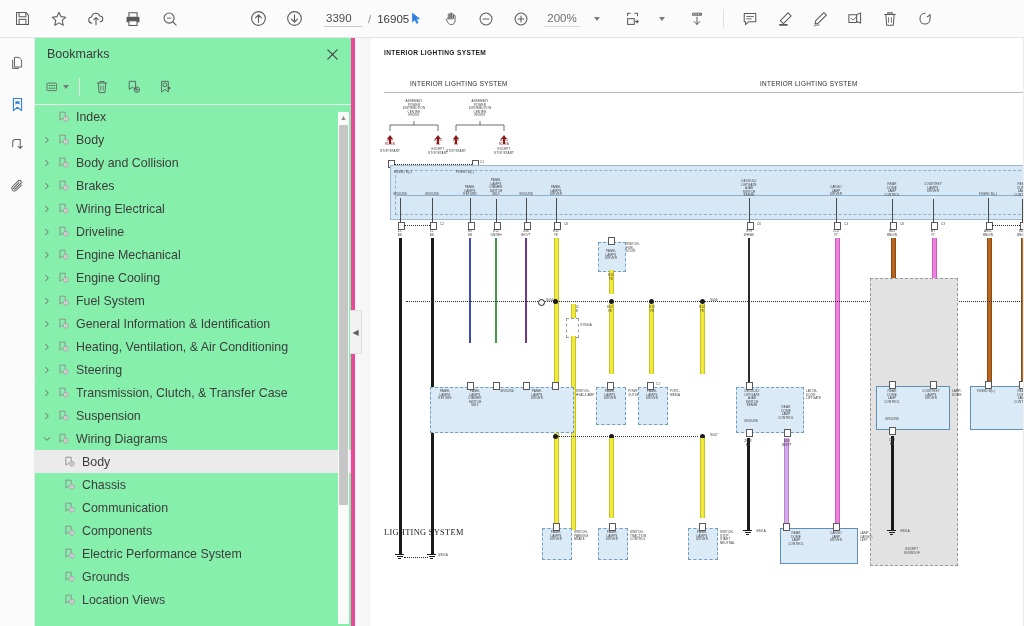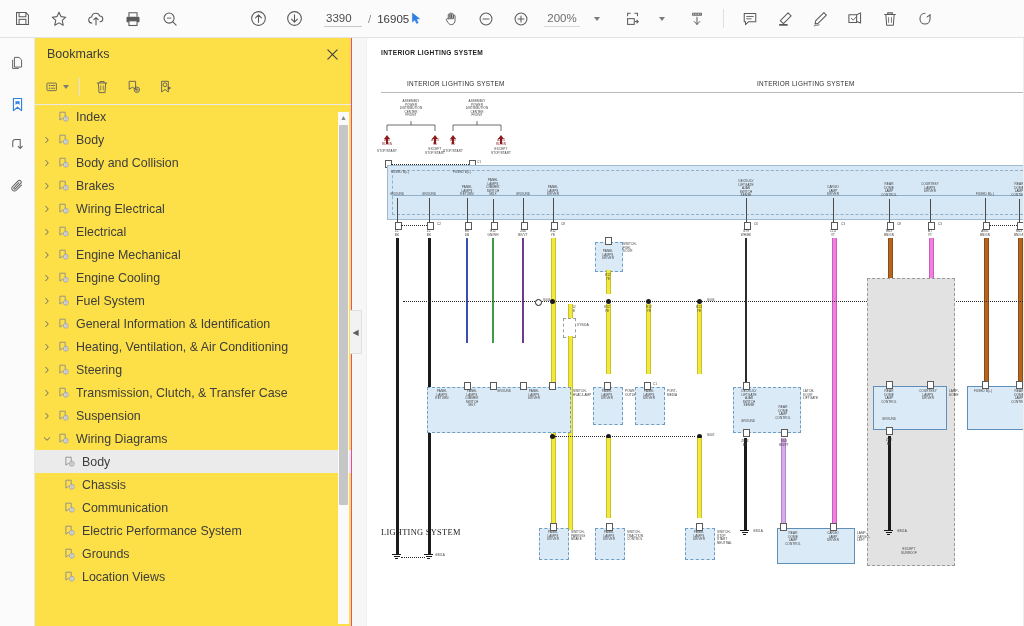--- a/index.html
+++ b/index.html
@@ -44,21 +44,21 @@
   
   .rail{
     width:34px;min-width:34px;background:#fbfbfb;border-right:1px solid #e8e8e8;
     display:flex;flex-direction:column;align-items:center;padding-top:13px;gap:17px;
   }
   .rail-btn{width:24px;height:24px;display:flex;align-items:center;justify-content:center;color:#5f5f5f;position:relative;}
   .rail-btn.active{color:#2f7fe0;}
 
   
   .panel{
-    width:316px;min-width:316px;background:#fde047;border-right:1px solid #ec4899;
+    width:316px;min-width:316px;background:#86efac;border-right:4px solid #ec4899;
     display:flex;flex-direction:column;position:relative;
   }
   .panel-head{
     height:32px;min-height:32px;display:flex;align-items:center;
     padding:0 10px 0 12px;justify-content:space-between;
   }
   .panel-title{font-size:12.5px;color:#3b3b3b;}
   .panel-close{width:18px;height:18px;display:flex;align-items:center;justify-content:center;color:#4a4a4a;}
   .panel-tools{
     height:34px;min-height:34px;display:flex;align-items:center;padding-left:10px;gap:8px;
@@ -451,21 +451,21 @@
                   <path d="M3.4 1.6L6.6 5 3.4 8.4"></path>
                 </svg>
               </span>
               <span class="bm-ico">
                 <svg width="12" height="12" viewBox="0 0 14 14" fill="none" stroke="#8c8c8c" stroke-width="1.05">
                   <path d="M2.2 1.4h6.2v9.2L5.3 8.6 2.2 10.6z" stroke-linejoin="round"></path>
                   <circle cx="9.1" cy="9" r="2.9" fill="#e9e9e9" stroke="#9a9a9a" stroke-width=".85"></circle>
                   <path d="M6.3 9h5.6M9.1 6.2v5.6M7.3 6.9c.9.9 2.7.9 3.6 0M7.3 11.1c.9-.9 2.7-.9 3.6 0" stroke="#a5a5a5" stroke-width=".5"></path>
                 </svg>
               </span>
-              <span class="node-label">Electrical</span>
+              <span class="node-label">Driveline</span>
             </div>
             <div class="node lvl1">
               <span class="twisty">
                 <svg width="8" height="8" viewBox="0 0 10 10" fill="none" stroke="#6b6b6b" stroke-width="1.25" stroke-linecap="round" stroke-linejoin="round">
                   <path d="M3.4 1.6L6.6 5 3.4 8.4"></path>
                 </svg>
               </span>
               <span class="bm-ico">
                 <svg width="12" height="12" viewBox="0 0 14 14" fill="none" stroke="#8c8c8c" stroke-width="1.05">
                   <path d="M2.2 1.4h6.2v9.2L5.3 8.6 2.2 10.6z" stroke-linejoin="round"></path>
@@ -620,20 +620,31 @@
             <div class="node lvl2">
               <span class="twisty" style="width: 0px; min-width: 0px;"></span>
               <span class="bm-ico">
                 <svg width="12" height="12" viewBox="0 0 14 14" fill="none" stroke="#8c8c8c" stroke-width="1.05">
                   <path d="M2.2 1.4h6.2v9.2L5.3 8.6 2.2 10.6z" stroke-linejoin="round"></path>
                   <circle cx="9.1" cy="9" r="2.9" fill="#e9e9e9" stroke="#9a9a9a" stroke-width=".85"></circle>
                   <path d="M6.3 9h5.6M9.1 6.2v5.6M7.3 6.9c.9.9 2.7.9 3.6 0M7.3 11.1c.9-.9 2.7-.9 3.6 0" stroke="#a5a5a5" stroke-width=".5"></path>
                 </svg>
               </span>
               <span class="node-label">Communication</span>
+            </div>
+            <div class="node lvl2">
+              <span class="twisty" style="width: 0px; min-width: 0px;"></span>
+              <span class="bm-ico">
+                <svg width="12" height="12" viewBox="0 0 14 14" fill="none" stroke="#8c8c8c" stroke-width="1.05">
+                  <path d="M2.2 1.4h6.2v9.2L5.3 8.6 2.2 10.6z" stroke-linejoin="round"></path>
+                  <circle cx="9.1" cy="9" r="2.9" fill="#e9e9e9" stroke="#9a9a9a" stroke-width=".85"></circle>
+                  <path d="M6.3 9h5.6M9.1 6.2v5.6M7.3 6.9c.9.9 2.7.9 3.6 0M7.3 11.1c.9-.9 2.7-.9 3.6 0" stroke="#a5a5a5" stroke-width=".5"></path>
+                </svg>
+              </span>
+              <span class="node-label">Components</span>
             </div>
             <div class="node lvl2">
               <span class="twisty" style="width: 0px; min-width: 0px;"></span>
               <span class="bm-ico">
                 <svg width="12" height="12" viewBox="0 0 14 14" fill="none" stroke="#8c8c8c" stroke-width="1.05">
                   <path d="M2.2 1.4h6.2v9.2L5.3 8.6 2.2 10.6z" stroke-linejoin="round"></path>
                   <circle cx="9.1" cy="9" r="2.9" fill="#e9e9e9" stroke="#9a9a9a" stroke-width=".85"></circle>
                   <path d="M6.3 9h5.6M9.1 6.2v5.6M7.3 6.9c.9.9 2.7.9 3.6 0M7.3 11.1c.9-.9 2.7-.9 3.6 0" stroke="#a5a5a5" stroke-width=".5"></path>
                 </svg>
               </span>

